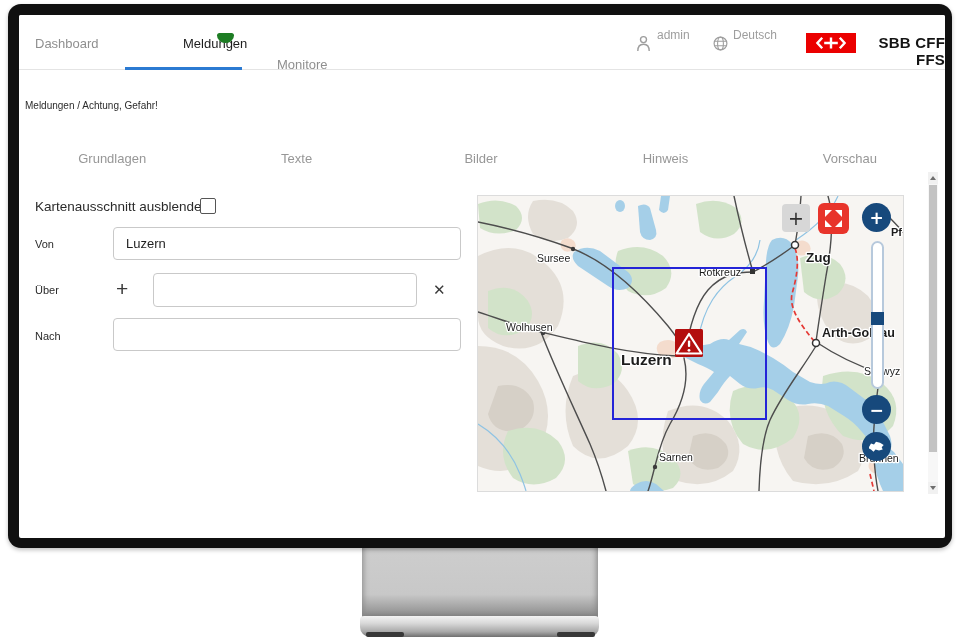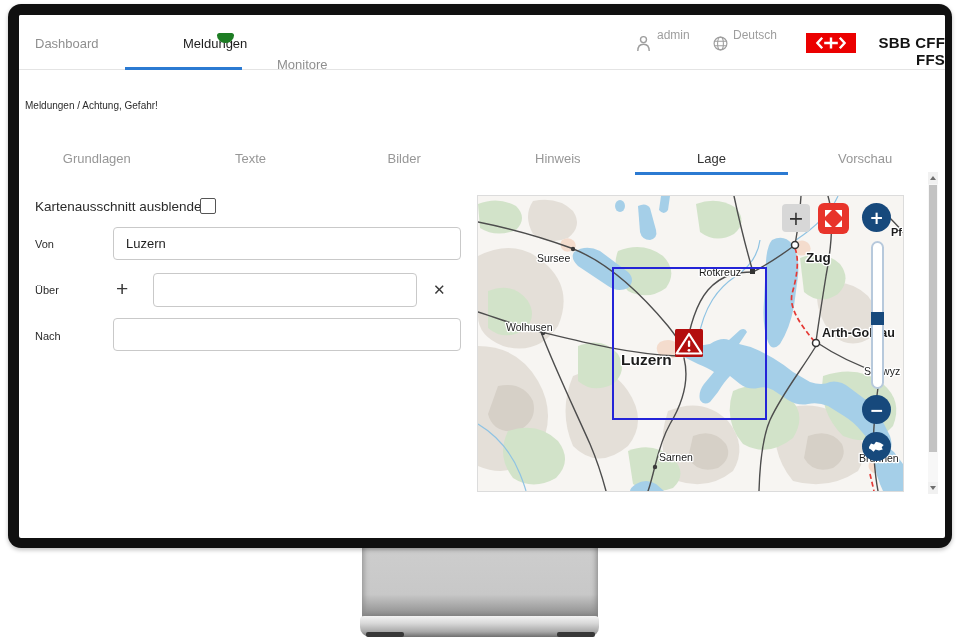--- a/index.html
+++ b/index.html
@@ -114,21 +114,20 @@
       <div class="abs brand">SBB CFF FFS</div>
     </div>
 
     <div class="abs breadcrumb">Meldungen / Achtung, Gefahr!</div>
 
     <div class="abs tabs">
       <div class="tab">Grundlagen</div>
       <div class="tab">Texte</div>
       <div class="tab">Bilder</div>
       <div class="tab">Hinweis</div>
-      <div class="tab active">Lage</div>
       <div class="tab">Vorschau</div>
     </div>
 
     <div class="abs flabel" style="left:16px;top:184px;font-size:13.5px;">Kartenausschnitt ausblenden</div>
     <div class="abs checkbox"></div>
 
     <div class="abs flabel" style="left:16px;top:223px;">Von</div>
     <input class="abs tinput" style="left: 94px; top: 212px; width: 348px; height: 33px;" value="Luzern">
 
     <div class="abs flabel" style="left:16px;top:269px;">Über</div>

